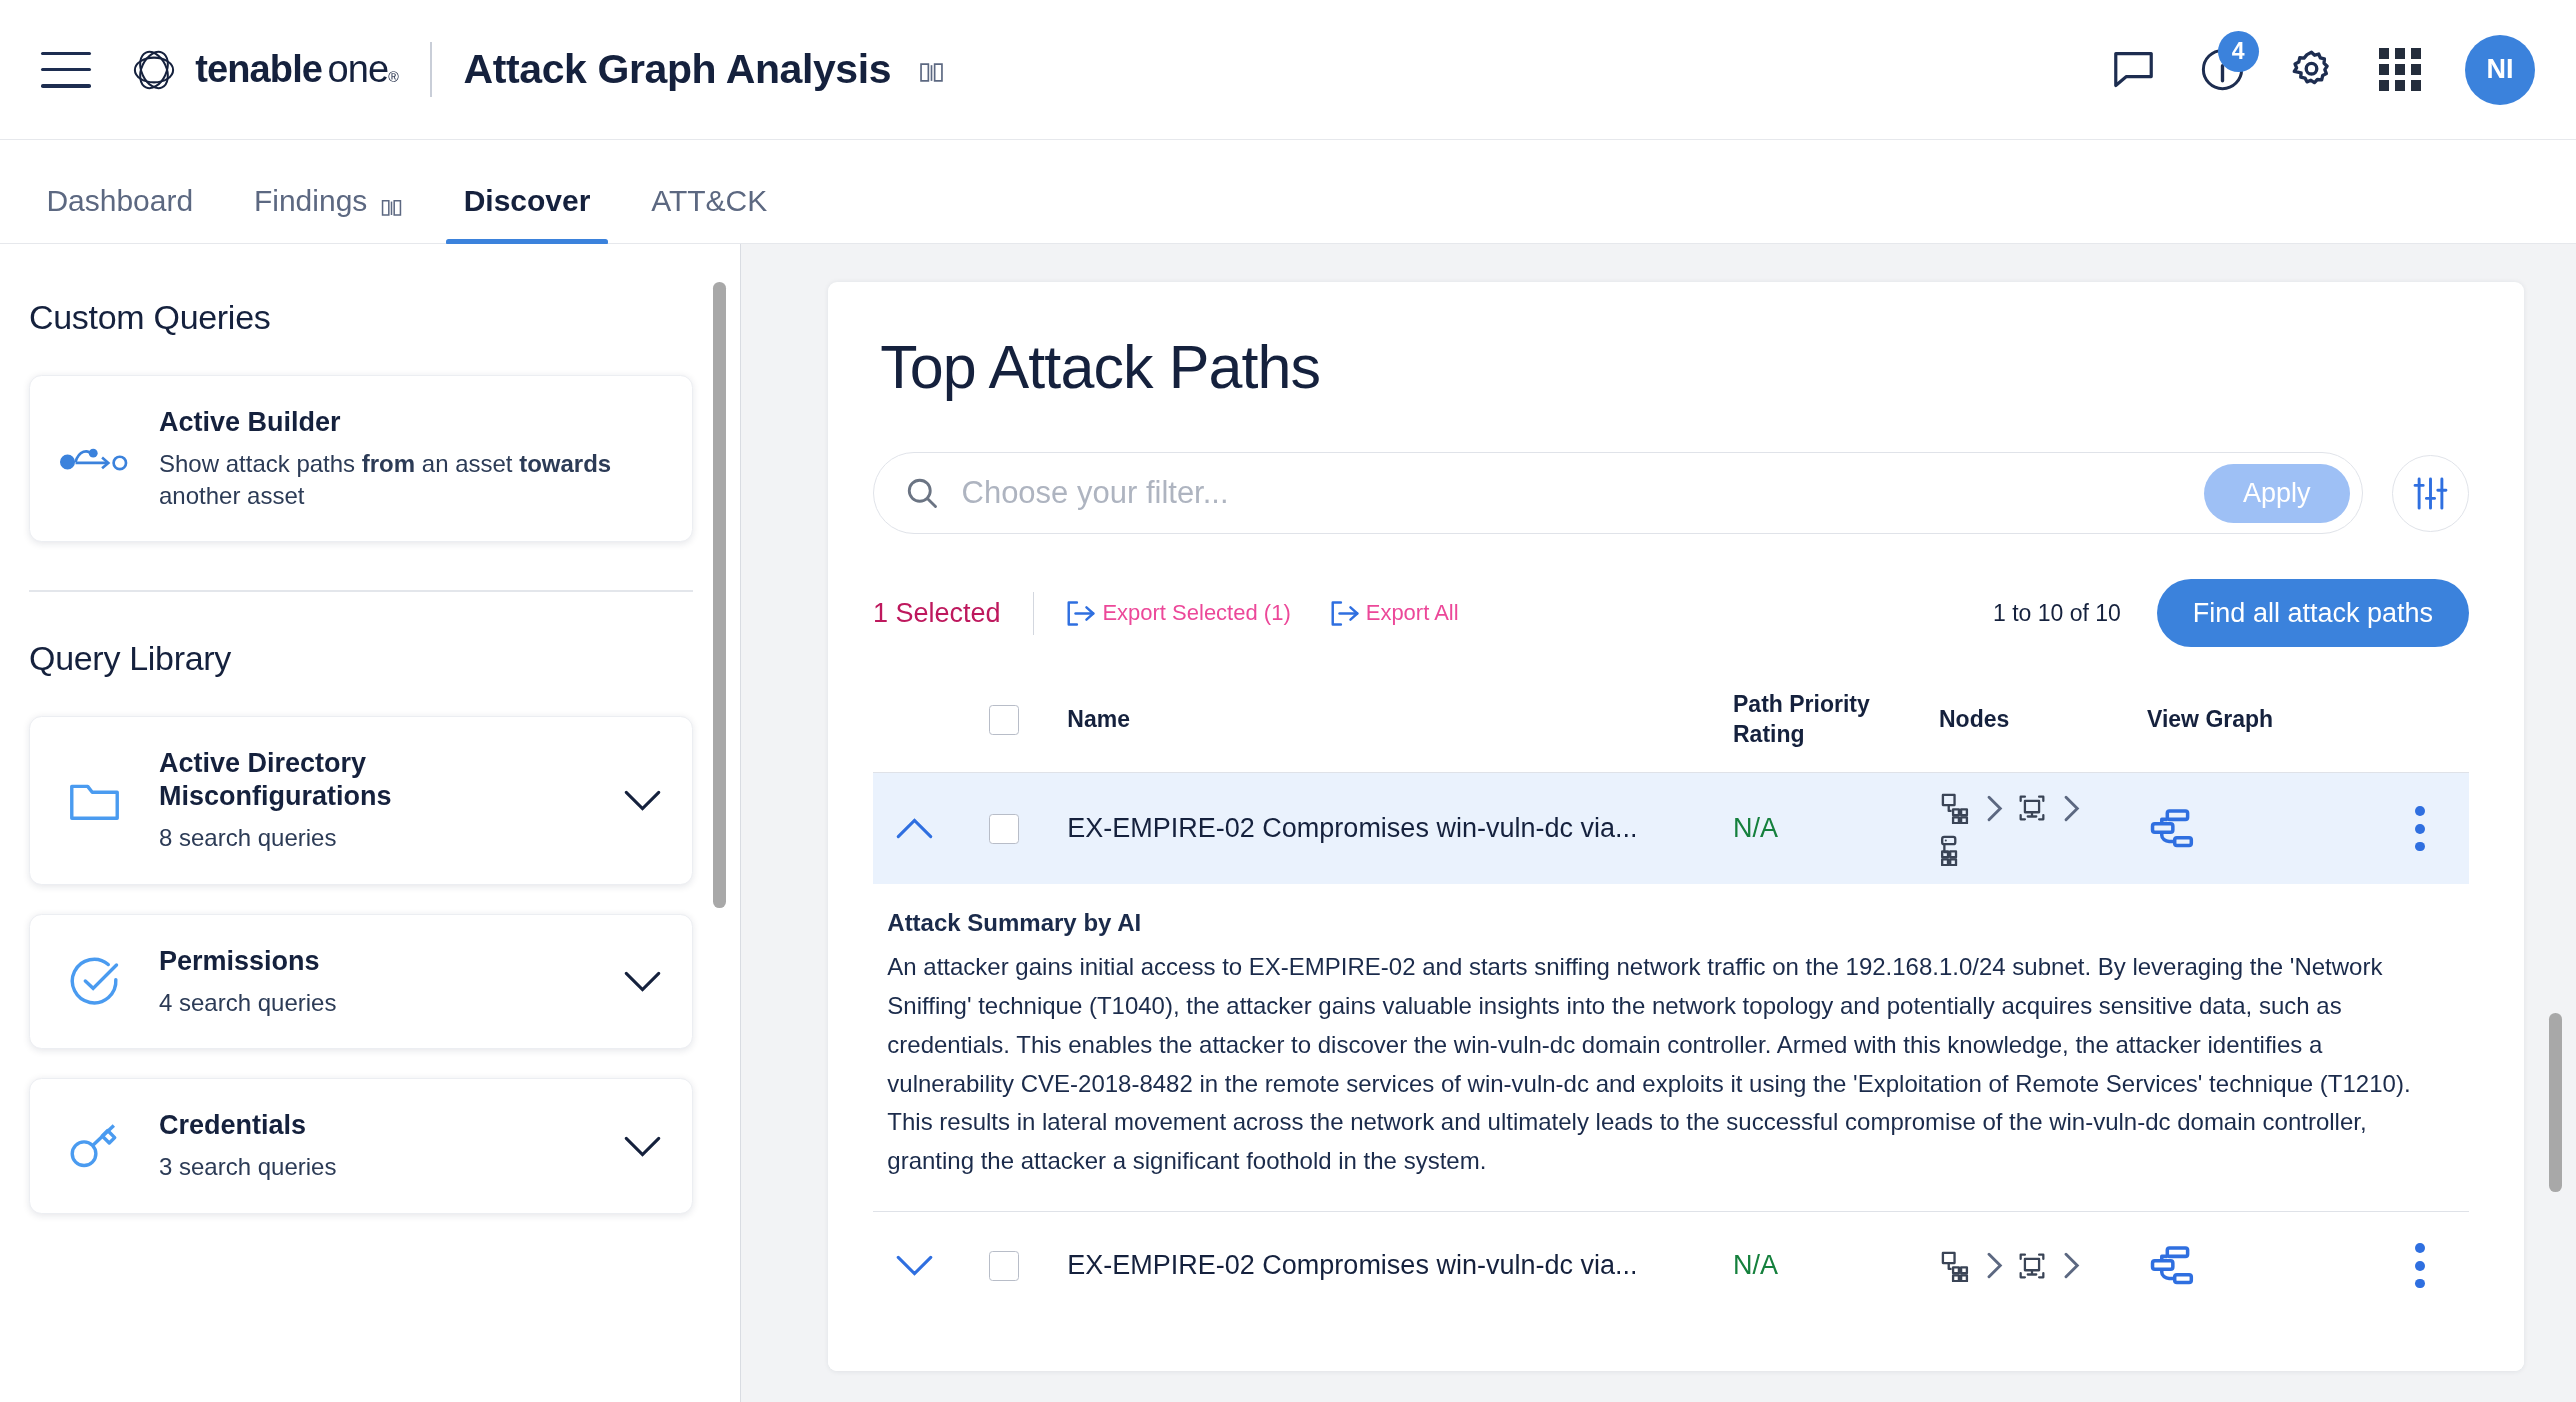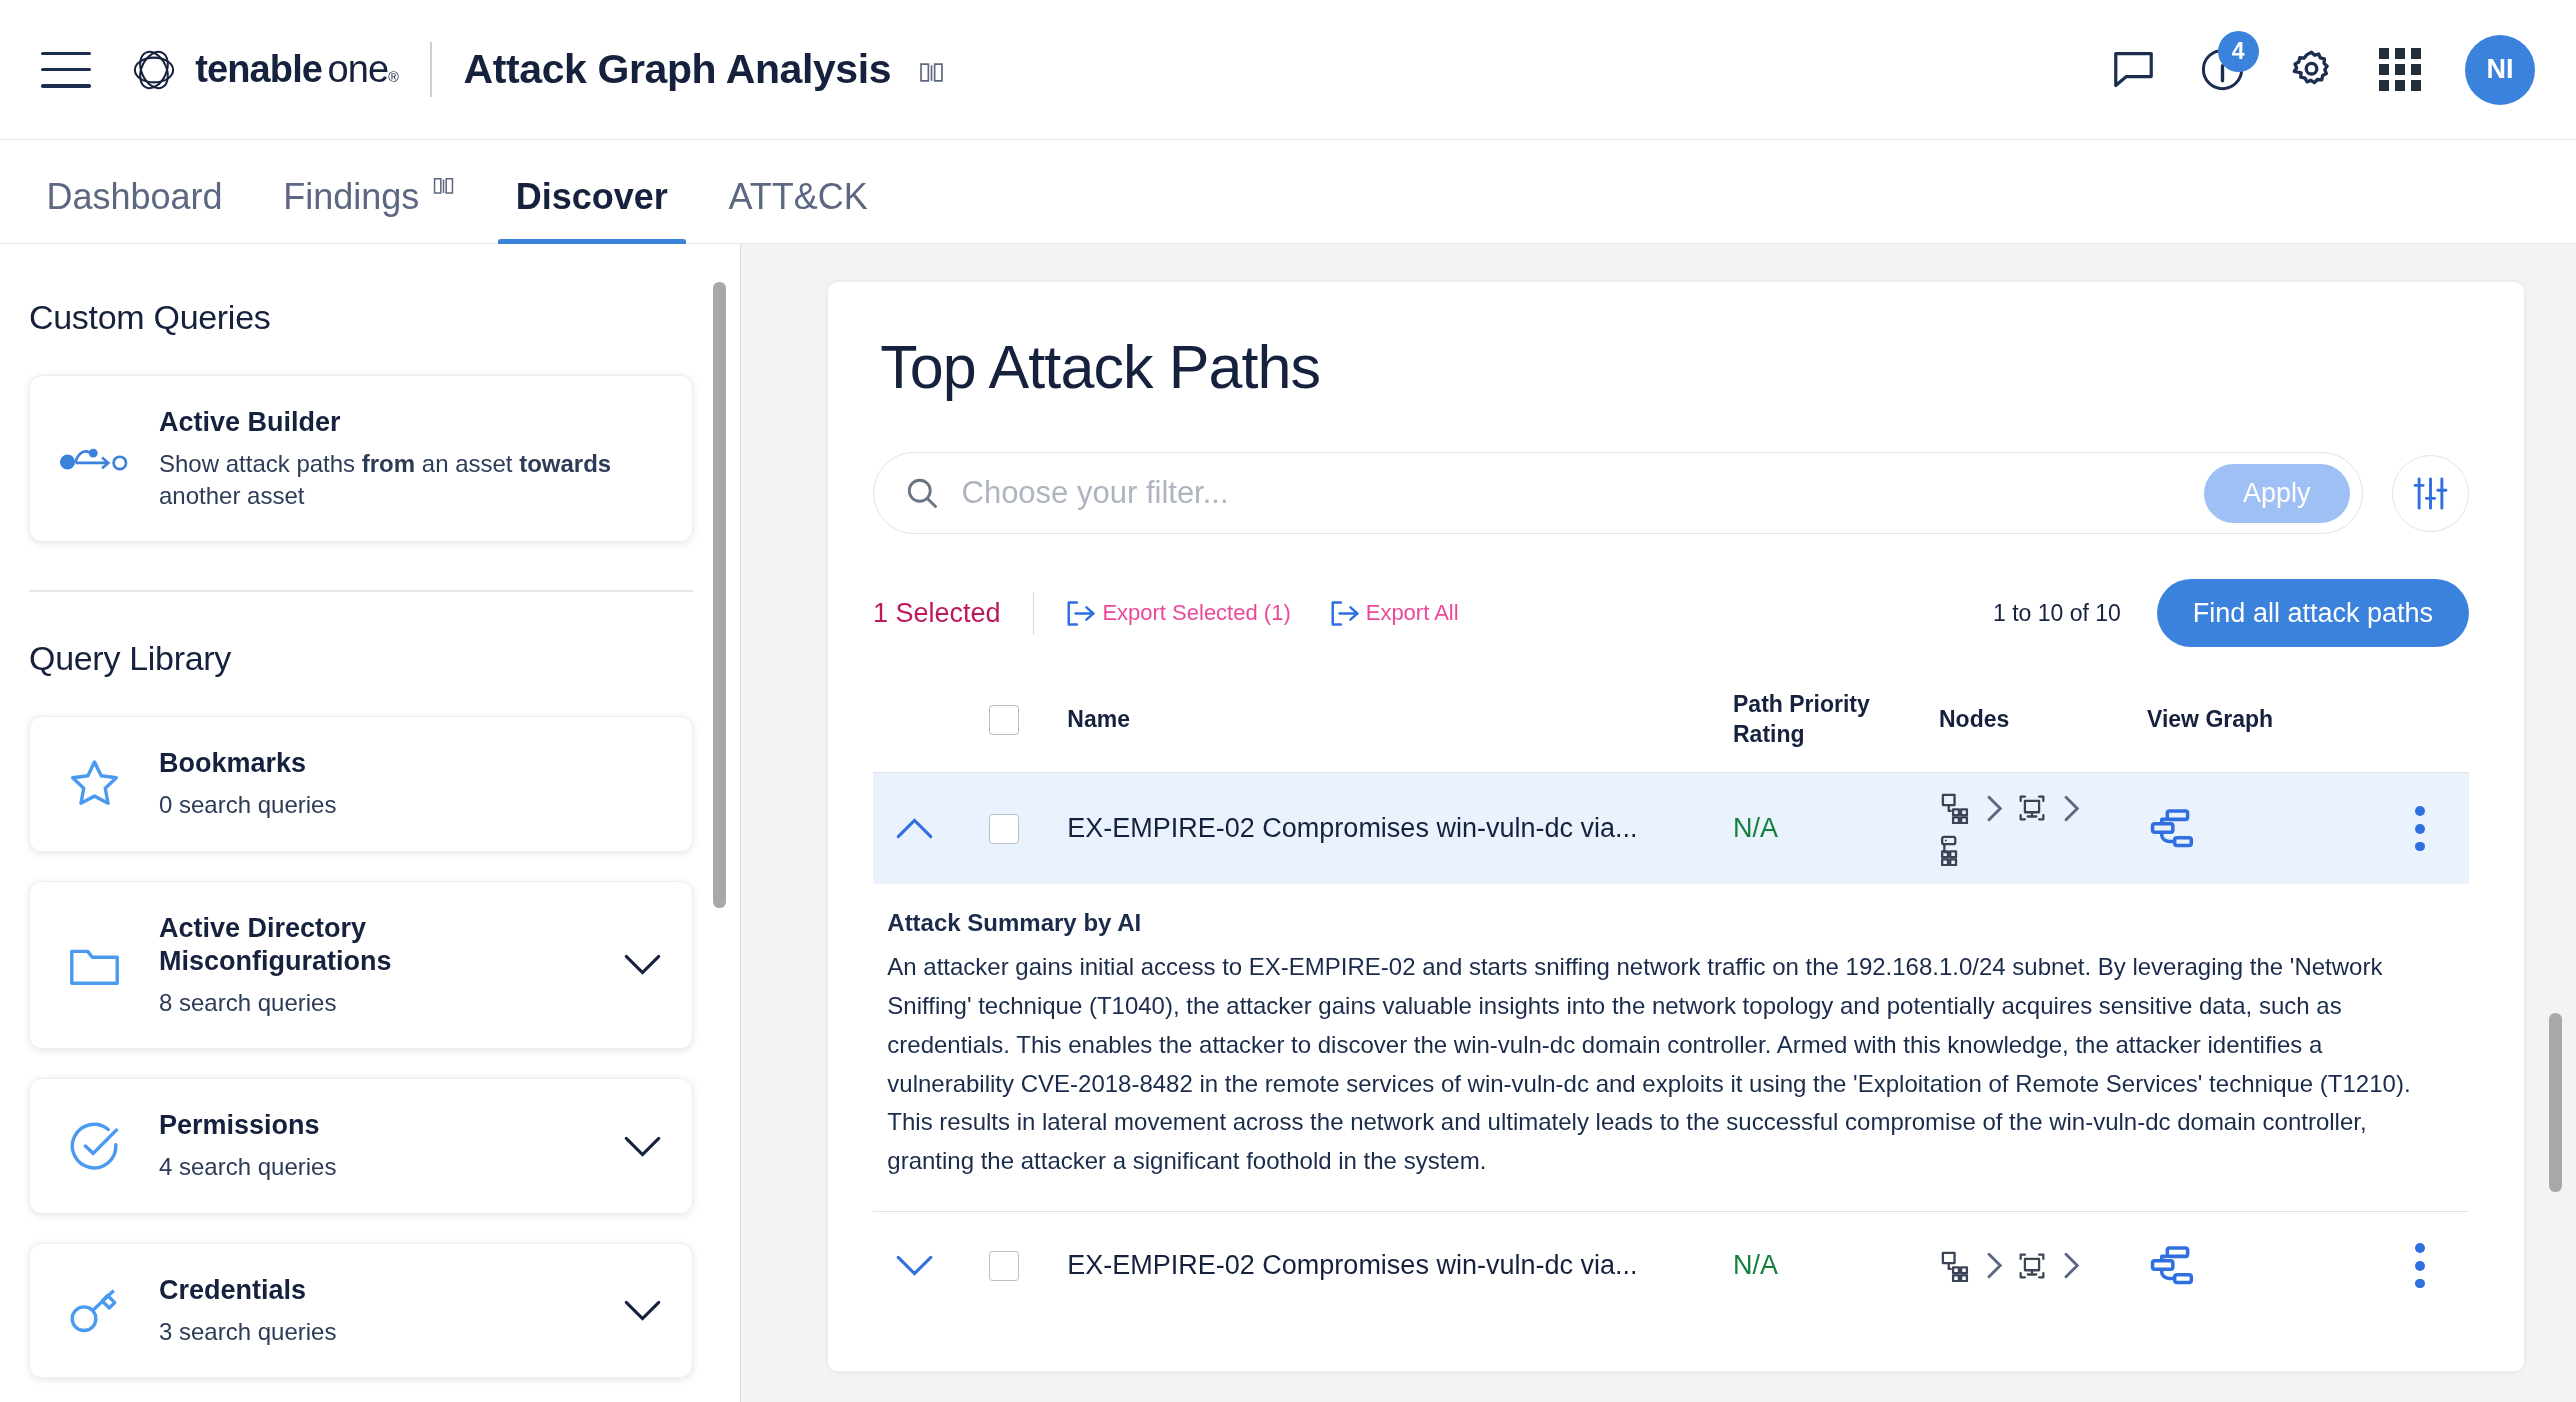--- a/index.html
+++ b/index.html
@@ -50,24 +50,24 @@
 
   
   .navbar {
     height: 104px; flex: 0 0 104px;
     background: #fff;
     border-bottom: 1.8px solid #e6e8ec;
     display: flex; align-items: flex-end;
     padding: 0 41px;
   }
   .tab {
-    font-size: 36px; color: #5c6881; font-weight: 400;
+    font-size: 30px; color: #5c6881; font-weight: 400;
     padding: 0 5.4px 25px 5.4px; margin-right: 50px;
     cursor: pointer; position: relative;
-    display: flex; align-items: flex-start; gap: 12.5px; margin-top: 32px;
+    display: flex; align-items: flex-end; gap: 12.5px; margin-top: 32px;
   }
   .tab.active { color: #15213d; font-weight: 700; }
   .tab.active::after {
     content: ""; position: absolute; left: -12.5px; right: -12.5px; bottom: -1.8px;
     height: 6.3px; background: #3b82dc; border-radius: 2.7px;
   }
 
   
   .body { flex: 1; display: flex; min-height: 0; }
 
@@ -303,33 +303,20 @@
         <div class="c-body">
           <div class="c-title">Active Builder</div>
           <div class="c-sub"><span>Show attack paths </span><b>from</b><span> an asset </span><b>towards</b><span> another asset</span></div>
         </div>
       </div>
 
       <div class="side-sep"></div>
 
       <h2 class="side-h">Query Library</h2>
 
-      <div class="lib-item">
-        <div class="card">
-          <div class="c-ico">
-            <svg width="55" height="55" viewBox="0 0 24 24">
-                <path d="M12 2.6l2.9 6 6.6.9-4.8 4.6 1.2 6.5-5.9-3.1-5.9 3.1 1.2-6.5L2.5 9.5l6.6-.9z" fill="none" stroke="#4a9bf0" stroke-width="1.5" stroke-linejoin="round"></path>
-              </svg>
-          </div>
-          <div class="c-body">
-            <div class="c-title">Bookmarks</div>
-            <div class="c-sub">0 search queries</div>
-          </div>
-        </div>
-      </div>
 
       <div class="lib-item">
         <div class="card">
           <div class="c-ico">
             <svg width="55" height="50" viewBox="0 0 24 22">
                 <path d="M2 5h7l2 2.6h11V19H2z" fill="none" stroke="#4a9bf0" stroke-width="1.5" stroke-linejoin="round"></path>
               </svg>
           </div>
           <div class="c-body">
             <div class="c-title">Active Directory Misconfigurations</div>

